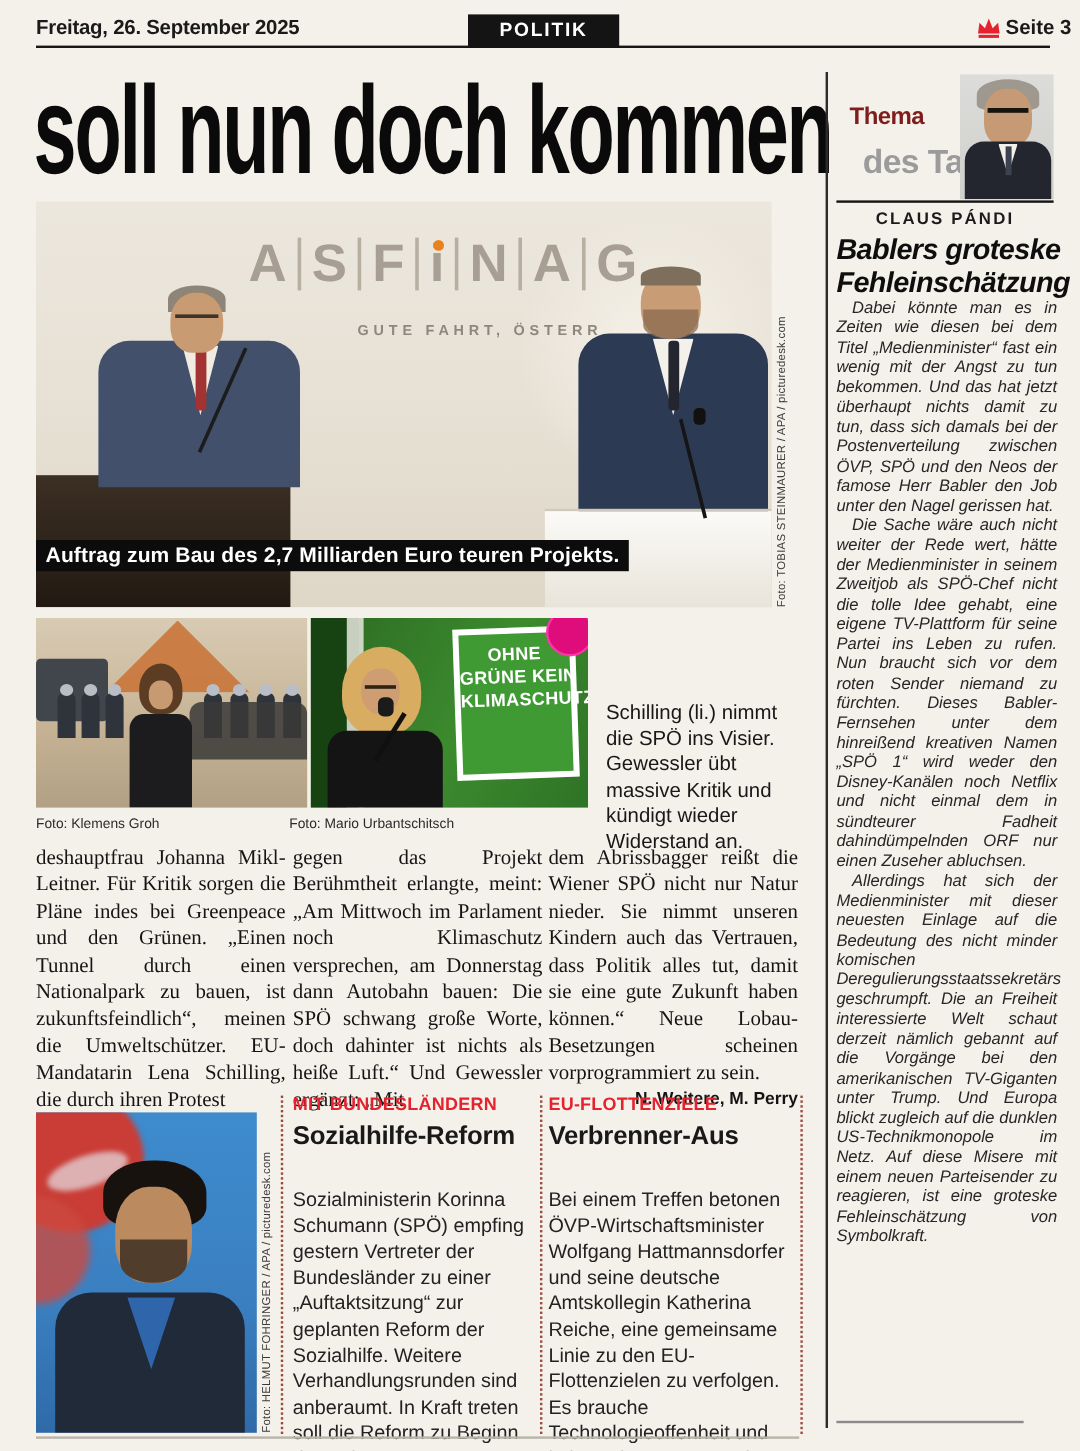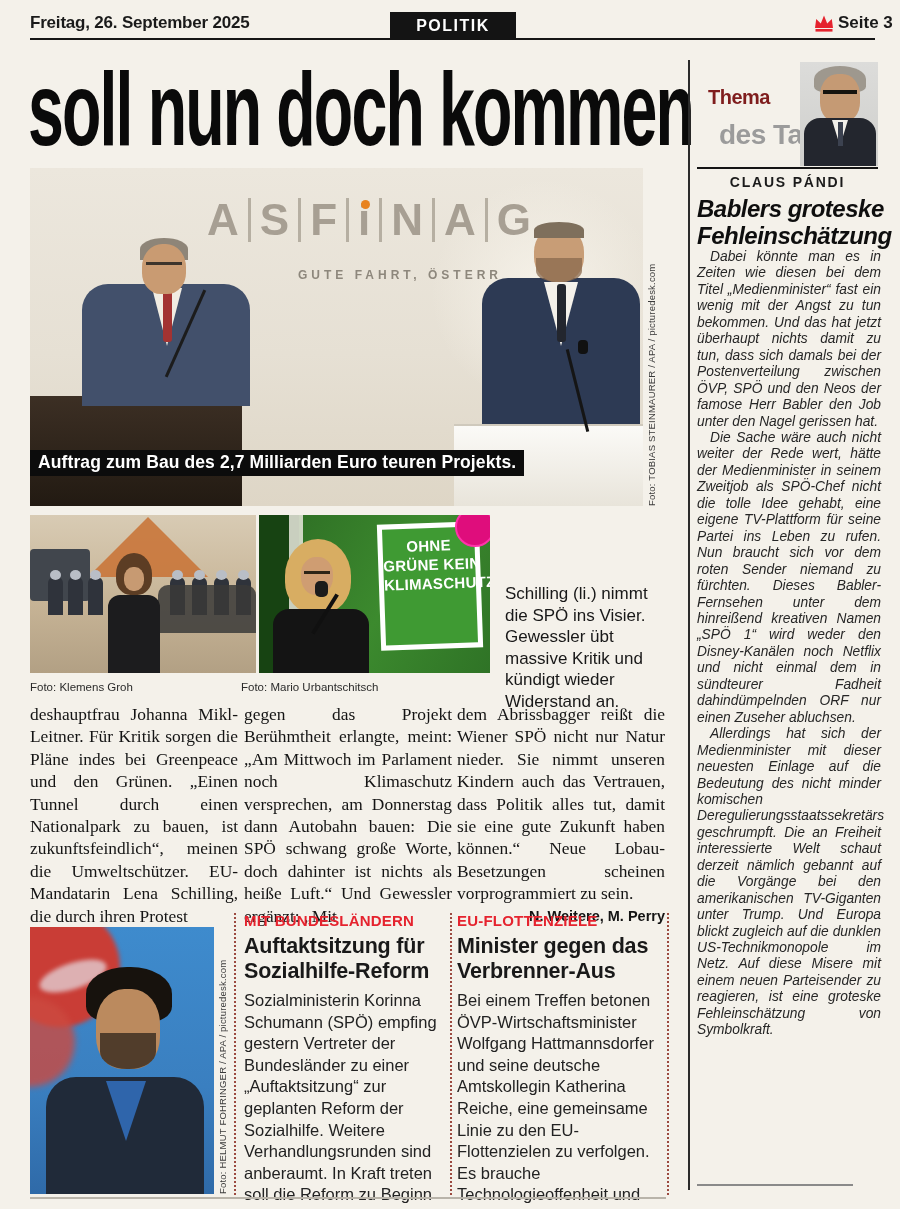--- a/index.html
+++ b/index.html
@@ -215,28 +215,26 @@
   <div class="abs bm-body"></div>
   <div class="abs bm-shirt"></div>
 </div>
 <div class="abs vcredit bottom-credit">Foto: HELMUT FOHRINGER / APA / picturedesk.com</div>
 <div class="abs dotted dot1"></div>
 <div class="abs dotted dot2"></div>
 <div class="abs dotted dot3"></div>
 
 <div class="abs kicker bx-l">MIT BUNDESLÄNDERN</div>
 <div class="abs brief-title bx-l">
-  <div>Auftaktsitzung für</div>
   <div>Sozialhilfe-Reform</div>
 </div>
 <div class="abs brief-body bx-l">Sozialministerin Korinna Schumann (SPÖ) empfing gestern Vertreter der Bundesländer zu einer „Auftaktsitzung“ zur geplanten Reform der Sozialhilfe. Weitere Verhandlungsrunden sind anberaumt. In Kraft treten soll die Reform zu Beginn des Jahres 2027.</div>
 
 <div class="abs kicker bx-r">EU-FLOTTENZIELE</div>
 <div class="abs brief-title bx-r">
-  <div>Minister gegen das</div>
   <div>Verbrenner-Aus</div>
 </div>
 <div class="abs brief-body bx-r">Bei einem Treffen betonen ÖVP-Wirtschaftsminister Wolfgang Hattmannsdorfer und seine deutsche Amtskollegin Katherina Reiche, eine gemeinsame Linie zu den EU-Flottenzielen zu verfolgen. Es brauche Technologieoffenheit und kein Verbrenner-Aus ab 2035.</div>
 
 <div class="abs v-divider"></div>
 <div class="abs thema1">Thema</div>
 <div class="abs thema2">des Tages</div>
 <div class="abs photo portrait">
   <div class="abs sp-hair"></div>
   <div class="abs sp-face"></div>

